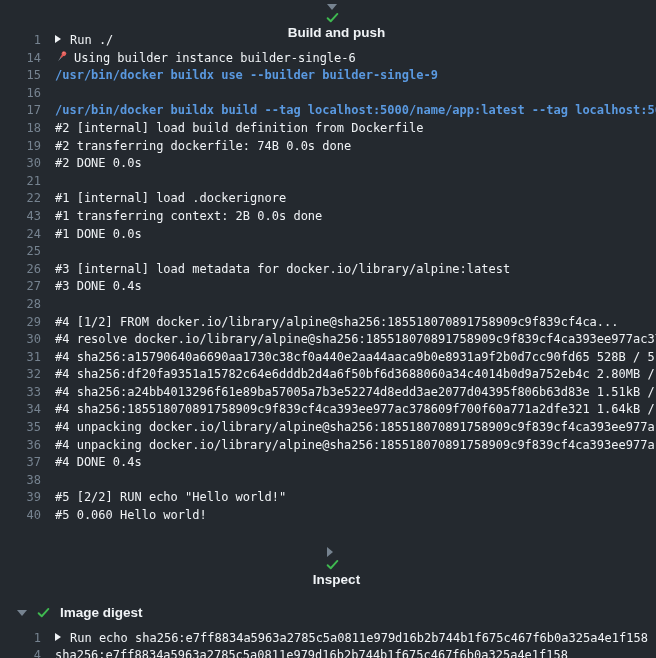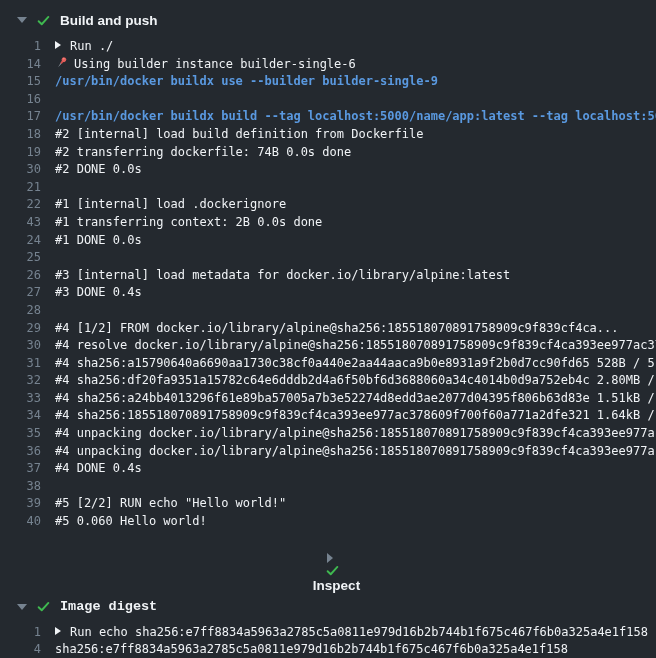--- a/index.html
+++ b/index.html
@@ -29,23 +29,23 @@
   .tri-right {
     width: 0; height: 0;
     border-top: 5px solid transparent; border-bottom: 5px solid transparent;
     border-left: 6px solid var(--muted, #768390);
   }
   .section-header .check { width: 15px; height: 15px; margin-right: 9px; display: flex; }
   .section-header .title {
     color: var(--fg, #f0f3f6);
     font-size: 13.5px; font-weight: bold;
   }
-  .sec-0 .section-header { margin-top: 10px; }
+  .sec-0 .section-header { margin-top: 4px; flex-direction: column; }
   .sec-1 .section-header { margin-top: 22px; flex-direction: column; }
-  .sec-2 .section-header { margin-top: 24px; font-family: Liberation Mono, monospace; }
+  .sec-2 .section-header { margin-top: 36px; }
 
   
   .lines { margin-top: 8px; }
   .sec-2 .lines { margin-top: 7px; }
   .log-line {
     display: flex; height: 17.6px; line-height: 17.6px;
     font-family: "DejaVu Sans Mono", "Liberation Mono", monospace;
     font-size: 12px; white-space: pre; overflow: hidden;
   }
   .log-line .ln {

